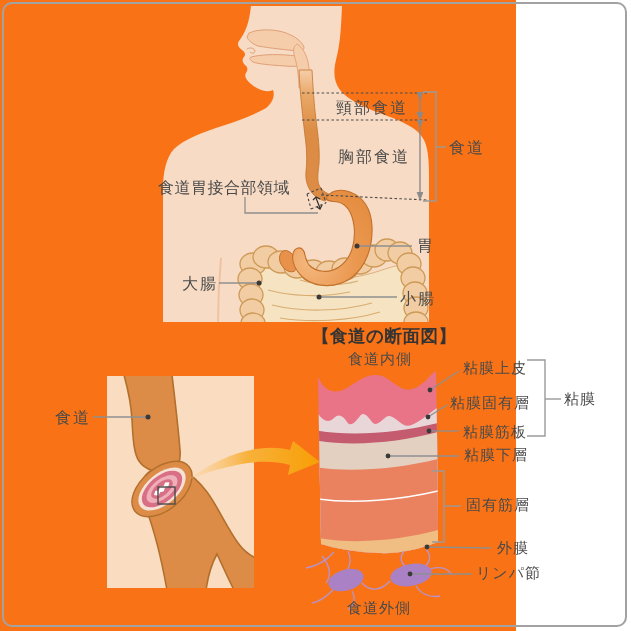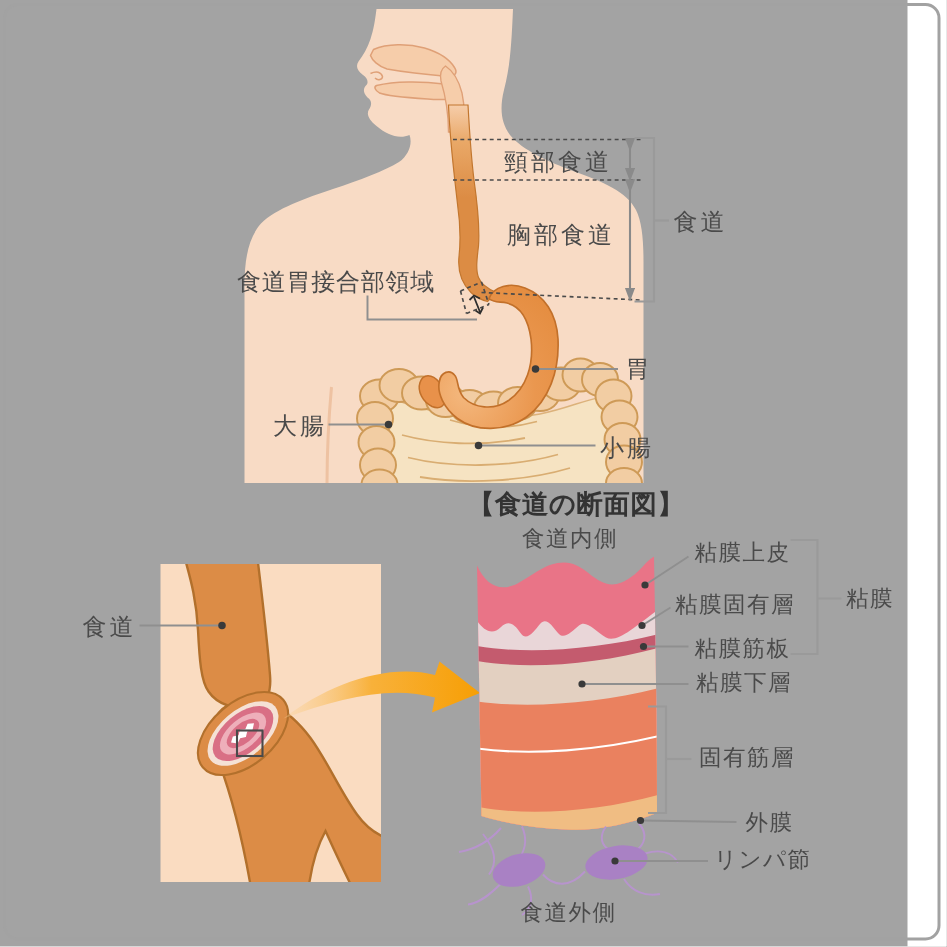--- a/index.html
+++ b/index.html
@@ -1,18 +1,18 @@
 <!DOCTYPE html>
 <html><head>
 <meta charset="utf-8">
 <style>
   html,body{margin:0;padding:0;background:#fff;}
   .canvas{
-    position:relative;width:605px;height:631px;box-sizing:border-box;
-    background:#a3a3a3;font-family:"Liberation Sans",sans-serif;
+    position:relative;width:516px;height:631px;box-sizing:border-box;
+    background:#f97316;font-family:"Liberation Sans",sans-serif;
   }
   .frame{
     position:absolute;left:2px;top:2px;width:625px;height:625px;
     border:2px solid #a2a2a2;border-radius:10px;box-sizing:border-box;
     pointer-events:none;
   }
   svg{display:block;}
   svg text{font-family:"Liberation Sans",sans-serif;fill:#4a4a4a;}
   .lbl{font-size:16px;letter-spacing:2px;}
   .lblT{font-size:16px;letter-spacing:0.5px;}

